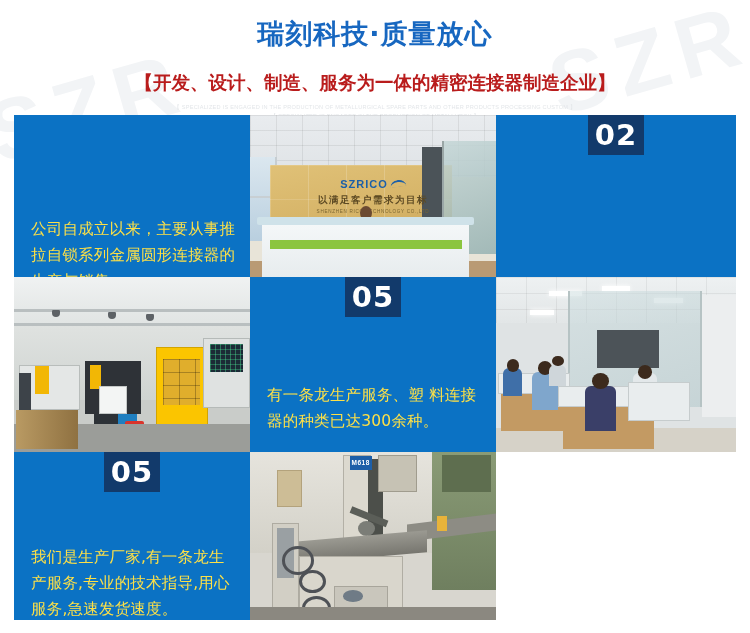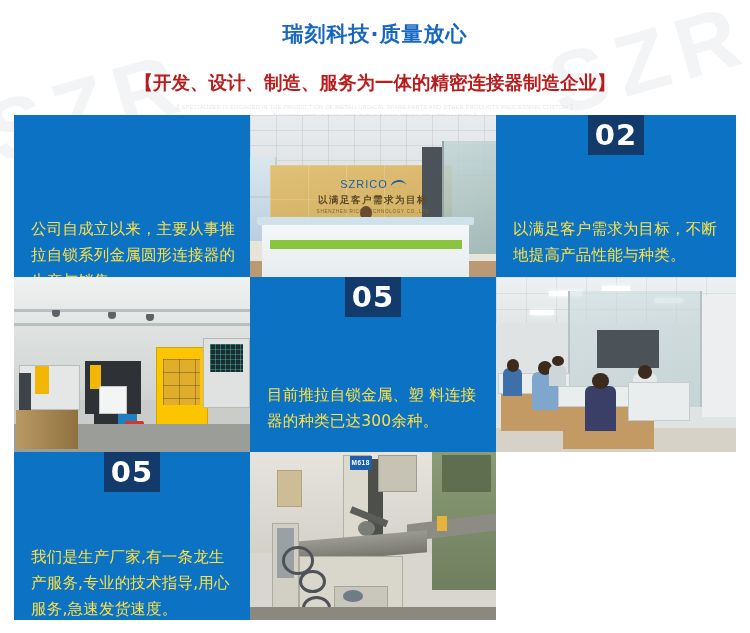--- a/index.html
+++ b/index.html
@@ -34,21 +34,21 @@
   
   #header {
     position: relative;
     z-index: 2;
     width: 750px;
     padding-top: 17px;
     text-align: center;
   }
   #title {
     color: #1767c0;
-    font-size: 21px;
+    font-size: 27px;
     font-weight: 700;
     letter-spacing: 1px;
     line-height: 34px;
     font-family: "DejaVu Sans", "Liberation Sans", sans-serif;
   }
   #subtitle {
     color: #b91c1c;
     font-size: 18.5px;
     font-weight: 700;
     line-height: 26px;
@@ -147,21 +147,21 @@
     border-left: 2px solid #9aa6a6;
   }
   .rc-darkdoor {
     position: absolute; right: 22%; top: 20%; width: 8%; height: 56%;
     background: #4b5358;
   }
   .rc-logo {
     position: absolute; left: 50%; top: 39%;
     transform: translateX(-50%);
     color: #1b5fa8;
-    font-size: 11px; font-weight: 400; letter-spacing: 1px;
+    font-size: 11px; font-weight: 700; letter-spacing: 1px;
     font-family: "Liberation Sans", sans-serif;
     white-space: nowrap;
   }
   .rc-logo .swoosh {
     display: inline-block; width: 16px; height: 7px;
     border-top: 2px solid #1b5fa8;
     border-radius: 50% 50% 0 0 / 100% 100% 0 0;
     transform: rotate(-8deg) translateY(-1px);
     margin-left: 2px;
   }
@@ -342,21 +342,20 @@
         </div>
         <div class="rc-floor"></div>
         <div class="rc-desk"></div>
         <div class="rc-green"></div>
         <div class="rc-desktop"></div>
       </div>
     </div>
 
     <div class="cell text c02">
       <div class="badge">02</div>
-      <div class="ctext">以满足客户需求为目标，不断地提高产品性能与种类。</div>
     </div>
 
     <div class="cell photo">
       <div class="ph-cnc">
         <div class="cnc-ceil"></div>
         <div class="cnc-beam" style="left:0;top:18%;width:100%"></div>
         <div class="cnc-beam" style="left:0;top:26%;width:100%"></div>
         <div class="cnc-lamp" style="left:16%;top:19%"></div>
         <div class="cnc-lamp" style="left:40%;top:20%"></div>
         <div class="cnc-lamp" style="left:56%;top:21%"></div>
@@ -374,21 +373,21 @@
         <div class="cnc-bin2"></div>
         <div class="cnc-bin"></div>
         <div class="cnc-pole"></div>
         <div class="cnc-floor"></div>
         <div class="cnc-wood"></div>
       </div>
     </div>
 
     <div class="cell text c03">
       <div class="badge">05</div>
-      <div class="ctext">目前推拉自锁金属、塑 料连接器的种类已达300余种。</div>
+      <div class="ctext">有一条龙生产服务、塑 料连接器的种类已达300余种。</div>
     </div>
 
     <div class="cell photo">
       <div class="ph-office">
         <div class="of-ceil"></div>
         <div class="of-light" style="left:22%;top:8%;width:14%"></div>
         <div class="of-light" style="left:44%;top:5%;width:12%"></div>
         <div class="of-light" style="left:66%;top:12%;width:12%"></div>
         <div class="of-light" style="left:14%;top:19%;width:10%"></div>
         <div class="of-wallR"></div>

